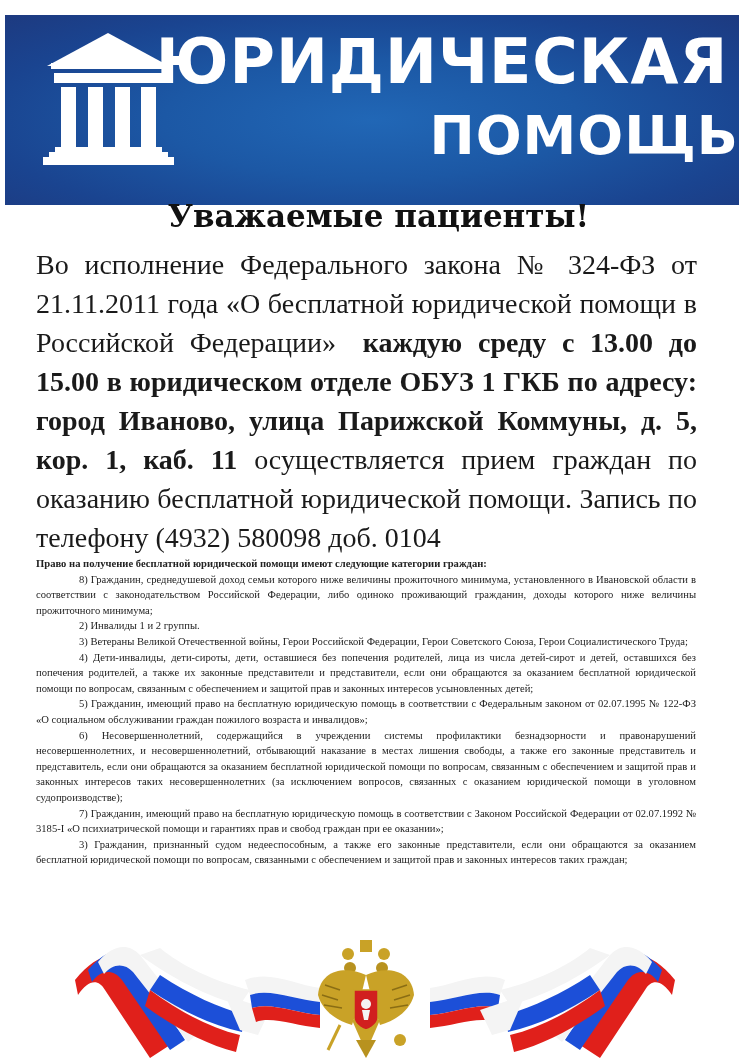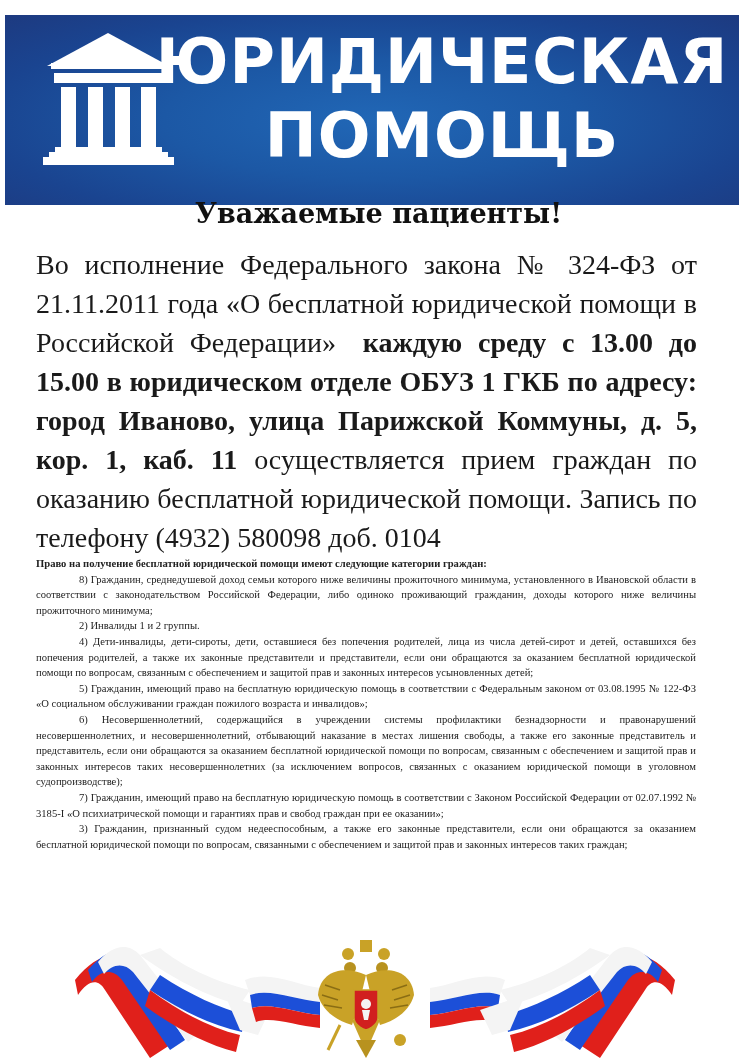--- a/index.html
+++ b/index.html
@@ -12,26 +12,26 @@
     position: absolute; left: 5px; top: 15px; width: 734px; height: 190px;
     background: radial-gradient(ellipse at 50% 55%, #2167b6 0%, #1c58a5 40%, #1a4490 75%, #1d3a80 100%);
   }
   .banner-icon { position: absolute; left: 36px; top: 18px; width: 135px; height: 132px; }
   .banner-title {
     position: absolute; left: 140px; right: 0; top: 0; text-align: center;
     color: #ffffff; font-family: "DejaVu Sans", sans-serif; font-weight: bold;
     letter-spacing: 1px;
   }
   .banner-line1 { position: absolute; left: 0; right: 0; top: 12px; font-size: 62px; line-height: 70px; }
-  .banner-line2 { position: absolute; left: 0; right: 0; top: 86px; font-size: 62px; line-height: 70px; }
+  .banner-line2 { position: absolute; left: 0; right: 0; top: 86px; font-size: 54px; line-height: 70px; text-align: right; }
 
   
   .greeting {
     position: absolute; left: 0; right: 0; top: 198px; text-align: center;
-    font-family: "DejaVu Serif", serif; font-weight: bold; font-size: 27px; color: #111; padding-left: 7px;
+    font-family: "DejaVu Serif", serif; font-weight: bold; font-size: 31px; color: #111; padding-left: 7px;
   }
   
   .notice {
     position: absolute; left: 36px; width: 661px; top: 245px;
     font-family: "Liberation Serif", serif; font-size: 28px; line-height: 39px;
     text-align: justify; color: #1a1a1a;
   }
   .notice b { font-weight: bold; margin-left: 11px; }
 
   
@@ -68,22 +68,23 @@
 </div>
 
 <div class="greeting">Уважаемые пациенты!</div>
 
 <div class="notice"><span>Во исполнение Федерального закона № 324-ФЗ от 21.11.2011 года «О бесплатной юридической помощи в Российской Федерации» </span><b>каждую среду с 13.00 до 15.00 в юридическом отделе ОБУЗ 1 ГКБ по адресу: город Иваново, улица Парижской Коммуны, д. 5, кор. 1, каб. 11</b><span> осуществляется прием граждан по оказанию бесплатной юридической помощи. Запись по телефону (4932) 580098 доб. 0104</span></div>
 
 <div class="elig">
   <div class="elig-heading">Право на получение бесплатной юридической помощи имеют следующие категории граждан:</div>
   <p class="elig-item">8)  Гражданин, среднедушевой доход семьи которого ниже величины прожиточного минимума, установленного в Ивановской области в соответствии с законодательством Российской Федерации, либо одиноко проживающий гражданин, доходы которого ниже величины прожиточного минимума;</p>
   <p class="elig-item">2)  Инвалиды 1 и 2 группы.</p>
+  <p class="elig-item">3)  Ветераны Великой Отечественной войны, Герои Российской Федерации, Герои Советского Союза, Герои Социалистического Труда;</p>
   <p class="elig-item">4) Дети-инвалиды, дети-сироты, дети, оставшиеся без попечения родителей, лица из числа детей-сирот и детей, оставшихся без попечения родителей, а также их законные представители и представители, если они обращаются за оказанием бесплатной юридической помощи по вопросам, связанным с обеспечением и защитой прав и законных интересов усыновленных детей;</p>
-  <p class="elig-item">5) Гражданин, имеющий право на бесплатную юридическую помощь в соответствии с Федеральным законом от 03.08.1995 № 122-ФЗ «О социальном обслуживании граждан пожилого возраста и инвалидов»;</p>
+  <p class="elig-item">5) Гражданин, имеющий право на бесплатную юридическую помощь в соответствии с Федеральным законом от 02.07.1995 № 122-ФЗ «О социальном обслуживании граждан пожилого возраста и инвалидов»;</p>
   <p class="elig-item">6) Несовершеннолетний, содержащийся в учреждении системы профилактики безнадзорности и правонарушений несовершеннолетних, и несовершеннолетний, отбывающий наказание в местах лишения свободы, а также его законные представитель и представитель, если они обращаются за оказанием бесплатной юридической помощи по вопросам, связанным с обеспечением и защитой прав и законных интересов таких несовершеннолетних (за исключением вопросов, связанных с оказанием юридической помощи в уголовном судопроизводстве);</p>
   <p class="elig-item">7) Гражданин, имеющий право на бесплатную юридическую помощь в соответствии с Законом Российской Федерации от 02.07.1992 № 3185-I «О психиатрической помощи и гарантиях прав и свобод граждан при ее оказании»;</p>
   <p class="elig-item">3) Гражданин, признанный судом недееспособным, а также его законные представители, если они обращаются за оказанием бесплатной юридической помощи по вопросам, связанными с обеспечением и защитой прав и законных интересов таких граждан;</p>
 </div>
 
 <svg class="emblem" viewBox="0 0 750 120">
   <defs>
     <linearGradient id="shade" x1="0" y1="0" x2="1" y2="0">
       <stop offset="0" stop-color="#000" stop-opacity="0"></stop>
       <stop offset="1" stop-color="#000" stop-opacity="0.12"></stop>

